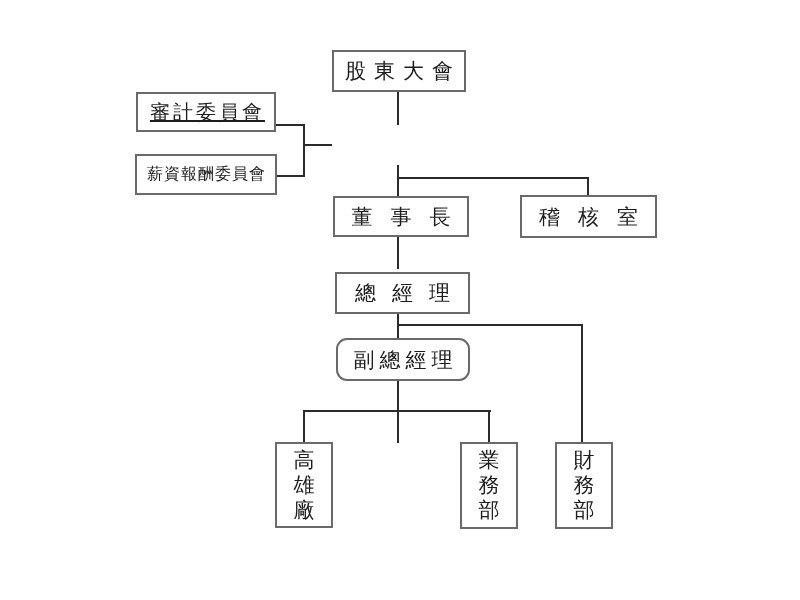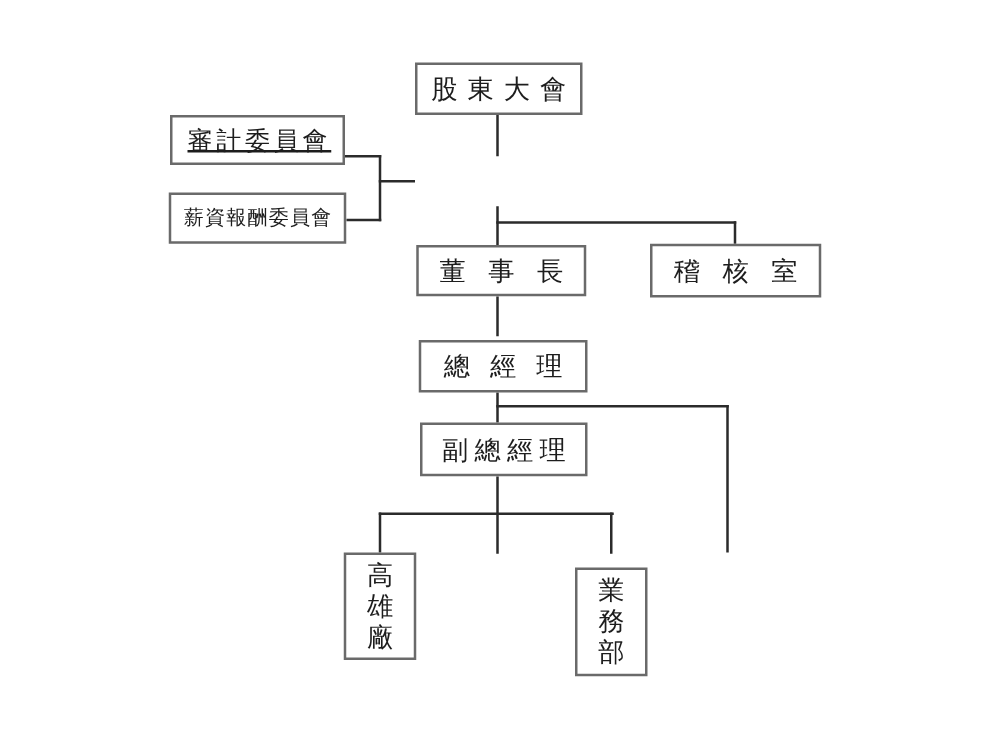--- a/index.html
+++ b/index.html
@@ -23,21 +23,21 @@
     background: #ffffff;
     display: flex;
     align-items: center;
     justify-content: center;
     font-size: 21px;
     white-space: nowrap;
   }
   .ls18 { letter-spacing: 18px; padding-left: 18px; }
   .ls16 { letter-spacing: 16px; padding-left: 16px; }
   .ls8  { letter-spacing: 8px;  padding-left: 8px; }
-  .ls5  { letter-spacing: 5px;  padding-left: 5px; }
+  .ls5  { letter-spacing: 5px;  padding-left: 5px; border-radius: 11px; }
   .ls3  { letter-spacing: 3px;  padding-left: 3px; font-size: 20px; }
   .ls1  { letter-spacing: 1px;  padding-left: 1px; font-size: 16px; }
   .vbox .vtext {
     display: block;
     width: 22px;
     word-break: break-all;
     white-space: normal;
     line-height: 25px;
     font-size: 21px;
     text-align: center;
@@ -99,18 +99,21 @@
 
   <div class="box ls5" style="left:336px; top:338px; width:134px; height:43px;">
     <span>副總經理</span>
   </div>
 
   <div class="box vbox" style="left:275px; top:442px; width:58px; height:86px;">
     <span class="vtext">高雄廠</span>
   </div>
 
 
-  <div class="box vbox" style="left:460px; top:454px; width:58px; height:87px;">
+  <div class="box vbox" style="left:460px; top:442px; width:58px; height:87px;">
     <span class="vtext">業務部</span>
   </div>
 
+  <div class="box vbox" style="left:555px; top:442px; width:58px; height:87px;">
+    <span class="vtext">財務部</span>
+  </div>
 
 </div>
 
 </body></html>

